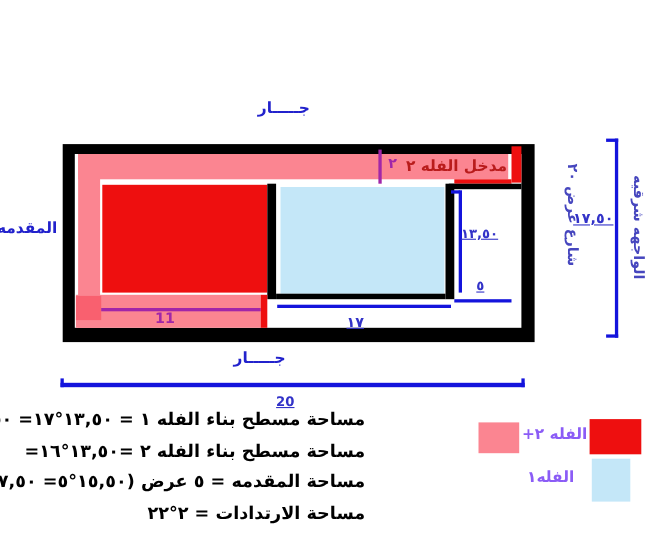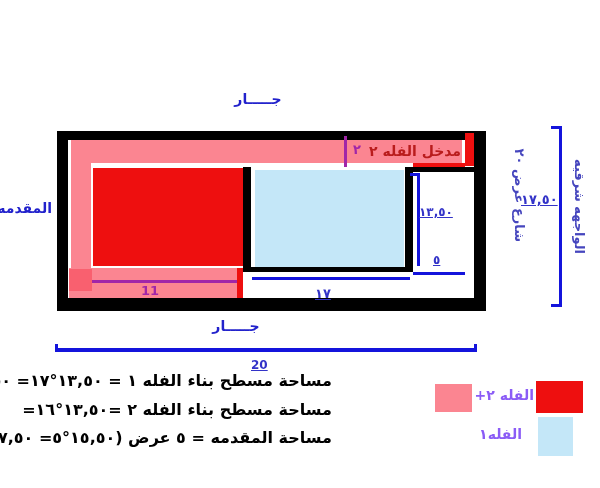--- a/index.html
+++ b/index.html
@@ -83,20 +83,21 @@
   <div class="abs rot-label" style="left:535px;top:202px;width:82px;height:22px;">الواجهه شرقيه</div>
 
   <div class="abs blue-line" style="left:55px;top:344px;width:3px;height:8px;"></div>
   <div class="abs blue-line" style="left:55px;top:348px;width:422px;height:4px;"></div>
   <div class="abs blue-line" style="left:474px;top:344px;width:3px;height:8px;"></div>
   <div class="abs blue-txt dim" style="left:251px;top:358px;width:22px;">20</div>
 
   <div class="abs calc" style="top:370px;">مساحة مسطح بناء الفله ١ = ١٣,٥٠°١٧= ٢٢٩,٥٠</div>
   <div class="abs calc" style="top:399px;">مساحة مسطح بناء الفله ٢ =١٣,٥٠°١٦=      ٢١٦</div>
   <div class="abs calc" style="top:427px;">مساحة المقدمه = ٥ عرض (١٥,٥٠°٥= ٧٧,٥٠ )</div>
+  <div class="abs calc" style="top:456px;">مساحة الارتدادات = ٢°٢٢</div>
 
   <div class="abs pink" style="left:435px;top:384px;width:37px;height:28px;"></div>
   <div class="abs legend-txt" style="left:470px;top:387px;width:64px;">الفله ٢+</div>
   <div class="abs red" style="left:536px;top:381px;width:47px;height:32px;"></div>
   <div class="abs legend-txt" style="left:478px;top:426px;width:44px;">الفله١</div>
   <div class="abs lightblue" style="left:538px;top:417px;width:35px;height:39px;"></div>
 
 </div>
 
 </body></html>

